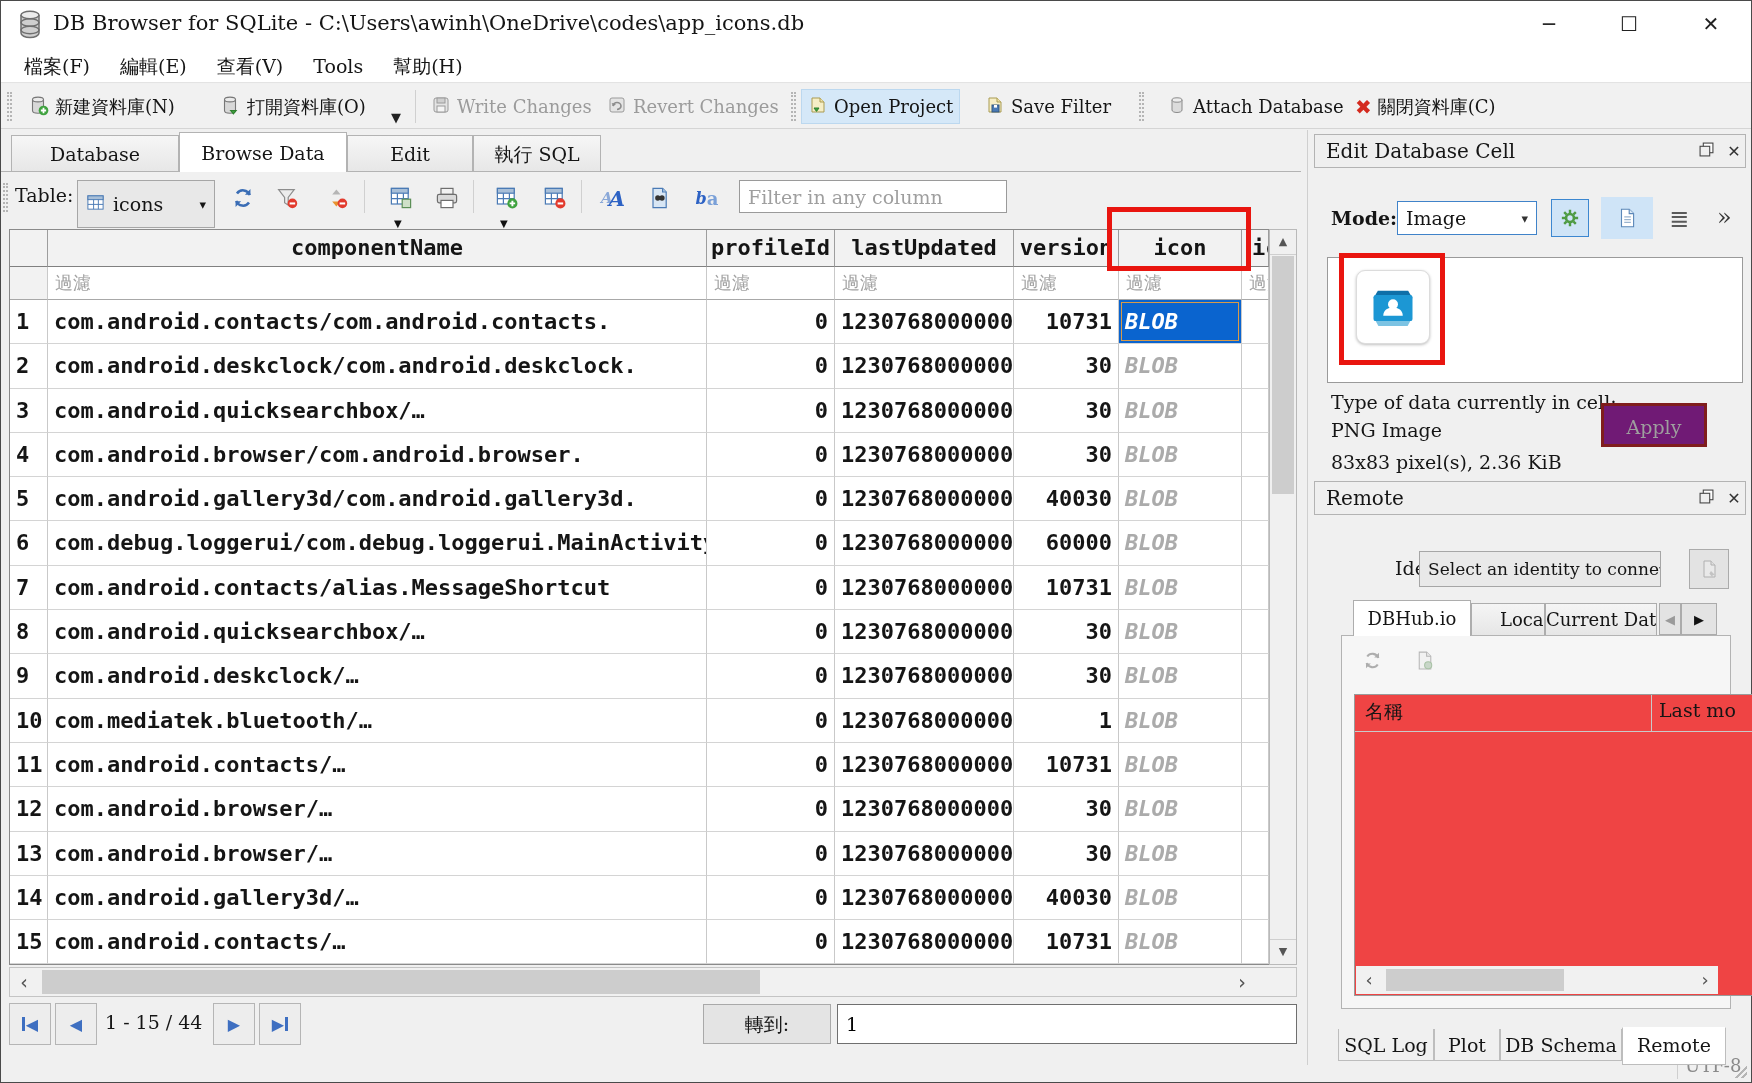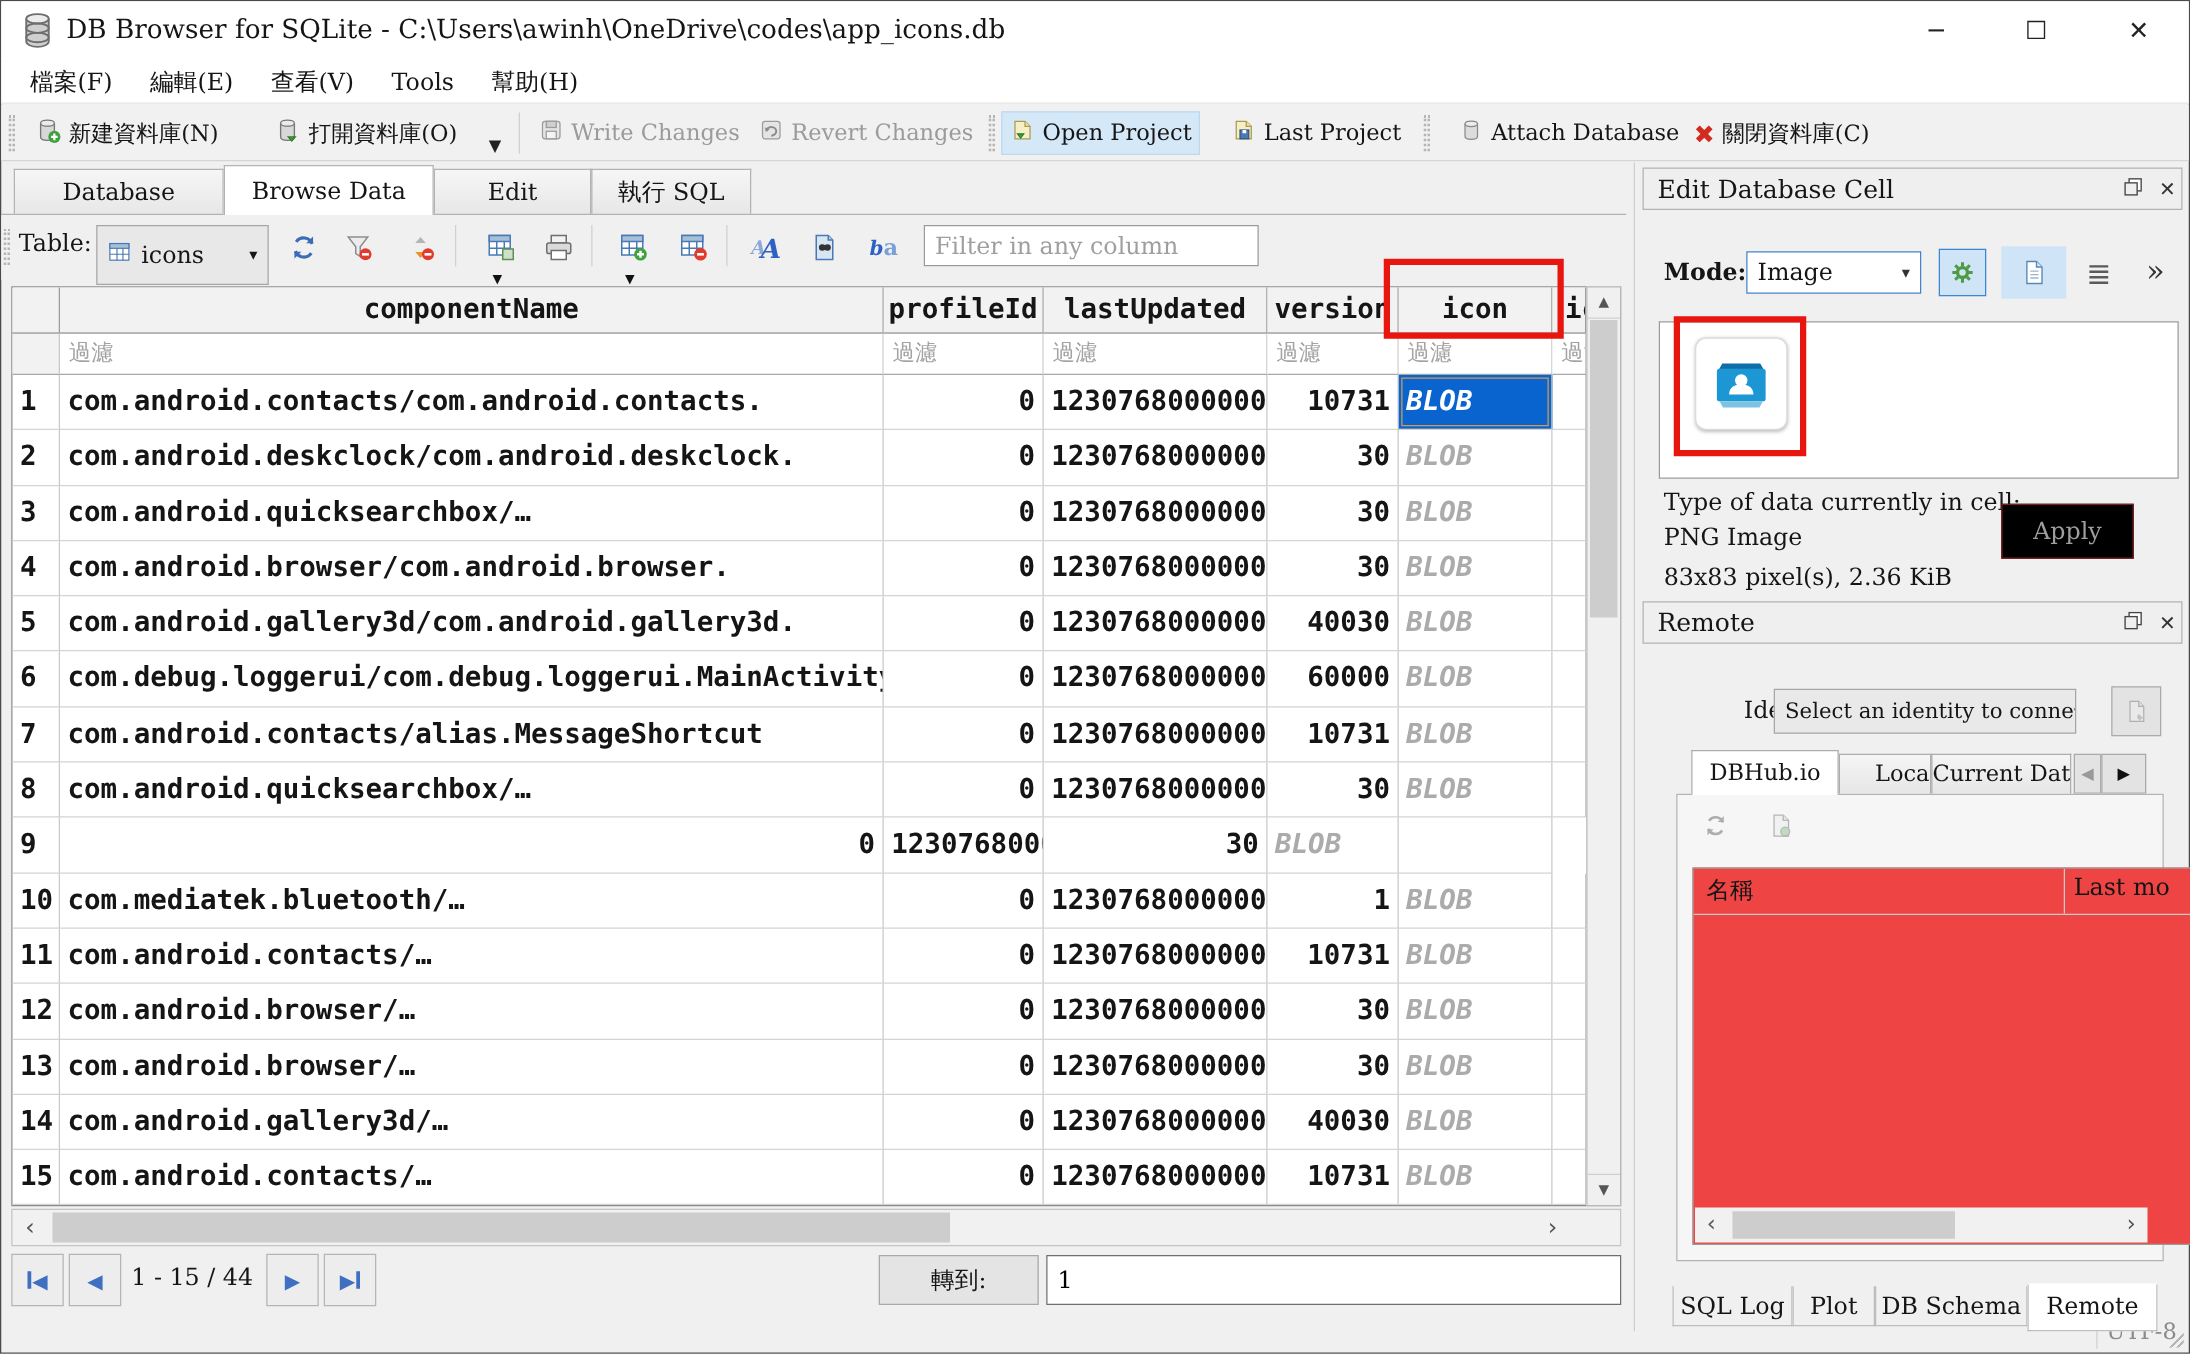--- a/index.html
+++ b/index.html
@@ -146,21 +146,21 @@
           </svg></span>
       <span>Open Project</span>
     </div>
     <div class="abs tbtn" style="left:978px;">
       <span><svg width="20" height="20" viewBox="0 0 20 20">
             <path d="M4 3h8l4 4v10H4z" fill="#f6eec6" stroke="#a99b52"></path>
             <path d="M12 3v4h4" fill="#efe2a8" stroke="#a99b52"></path>
             <rect x="7" y="10" width="7" height="7" fill="#4a7ab5" stroke="#33567f"></rect>
             <rect x="9" y="10" width="3" height="2.6" fill="#fff"></rect>
           </svg></span>
-      <span>Last Project</span>
+      <span>Save Filter</span>
     </div>
     <span class="abs tb-handle" style="left:1138px;"></span>
     <div class="abs tbtn" style="left:1160px;">
       <span><svg width="20" height="20" viewBox="0 0 20 20">
             <path d="M5 5v10c0 1.5 2.2 2.5 5 2.5s5-1 5-2.5V5" fill="#dcdcdc" stroke="#8a8a8a"></path>
             <ellipse cx="10" cy="5" rx="5" ry="2.2" fill="#ededed" stroke="#8a8a8a"></ellipse>
           </svg></span>
       <span>Attach Database</span>
     </div>
     <div class="abs tbtn" style="left:1348px;">
@@ -362,20 +362,21 @@
           <div class="td">com.android.quicksearchbox/…</div>
           <div class="td r">0</div>
           <div class="td r">1230768000000</div>
           <div class="td r">30</div>
           <div class="td blob">BLOB</div>
           <div class="td"></div>
         </div>
 
         <div class="tr dr">
           <div class="td">9</div>
+          <div class="td">com.android.deskclock/…</div>
           <div class="td r">0</div>
           <div class="td r">1230768000000</div>
           <div class="td r">30</div>
           <div class="td blob">BLOB</div>
           <div class="td"></div>
         </div>
 
         <div class="tr dr">
           <div class="td">10</div>
           <div class="td">com.mediatek.bluetooth/…</div>
@@ -497,21 +498,21 @@
           <circle cx="24" cy="21.5" r="4.6" fill="#fff"></circle>
           <path d="M15 32c0-5 4-7.6 9-7.6s9 2.6 9 7.6z" fill="#fff"></path>
           <path d="M8 37h32l-2.5 4.6h-27z" fill="#7cc3e3"></path>
         </svg>
     </div>
   </div>
 
   <span class="abs info-line" style="top:390px;">Type of data currently in cell:</span>
   <span class="abs info-line" style="top:418px;">PNG Image</span>
   <span class="abs info-line" style="top:450px;">83x83 pixel(s), 2.36 KiB</span>
-  <div class="abs" style="left:1600px;top:402px;width:106px;height:44px;background:#000000;border:1px solid #7f1d1d;text-align:center;line-height:42px;font-size:19px;color:#9e9e9e;">Apply</div>
+  <div class="abs" style="left:1600px;top:402px;width:106px;height:44px;background:#701a75;border:3px solid #7f1d1d;text-align:center;line-height:42px;font-size:19px;color:#9e9e9e;">Apply</div>
 
   <div class="abs panel-hd" style="top:480px;">
     <span>Remote</span>
     <span class="panel-ico" style="left:380px;"><svg width="15" height="15" viewBox="0 0 14 14">
           <rect x="4" y="1" width="9" height="9" fill="#fff" stroke="#444"></rect>
           <rect x="1" y="4" width="9" height="9" fill="#efefef" stroke="#444"></rect>
         </svg></span>
     <span class="panel-ico" style="left:408px;">✕</span>
   </div>
   <span class="abs" style="left:1394px;top:556px;font-size:19px;">Identity</span>

